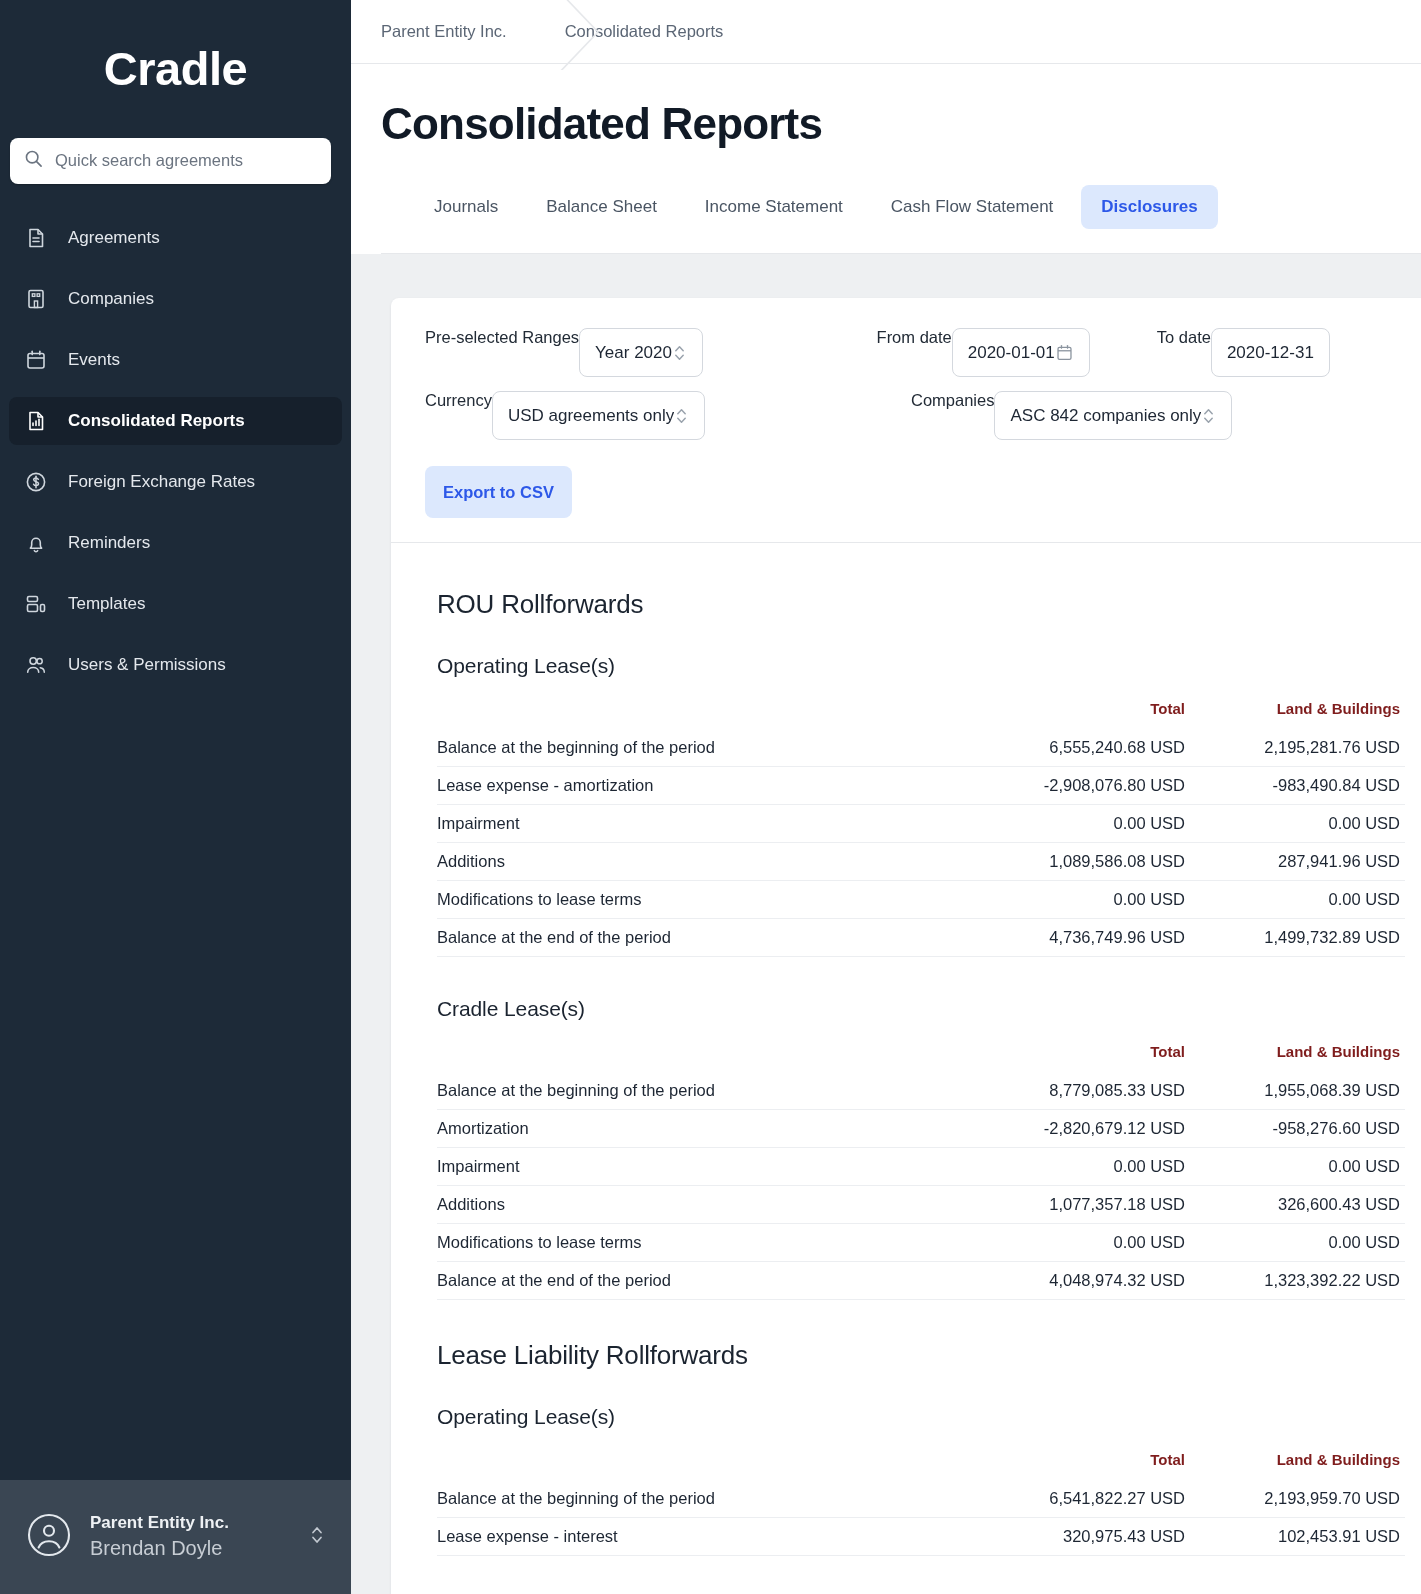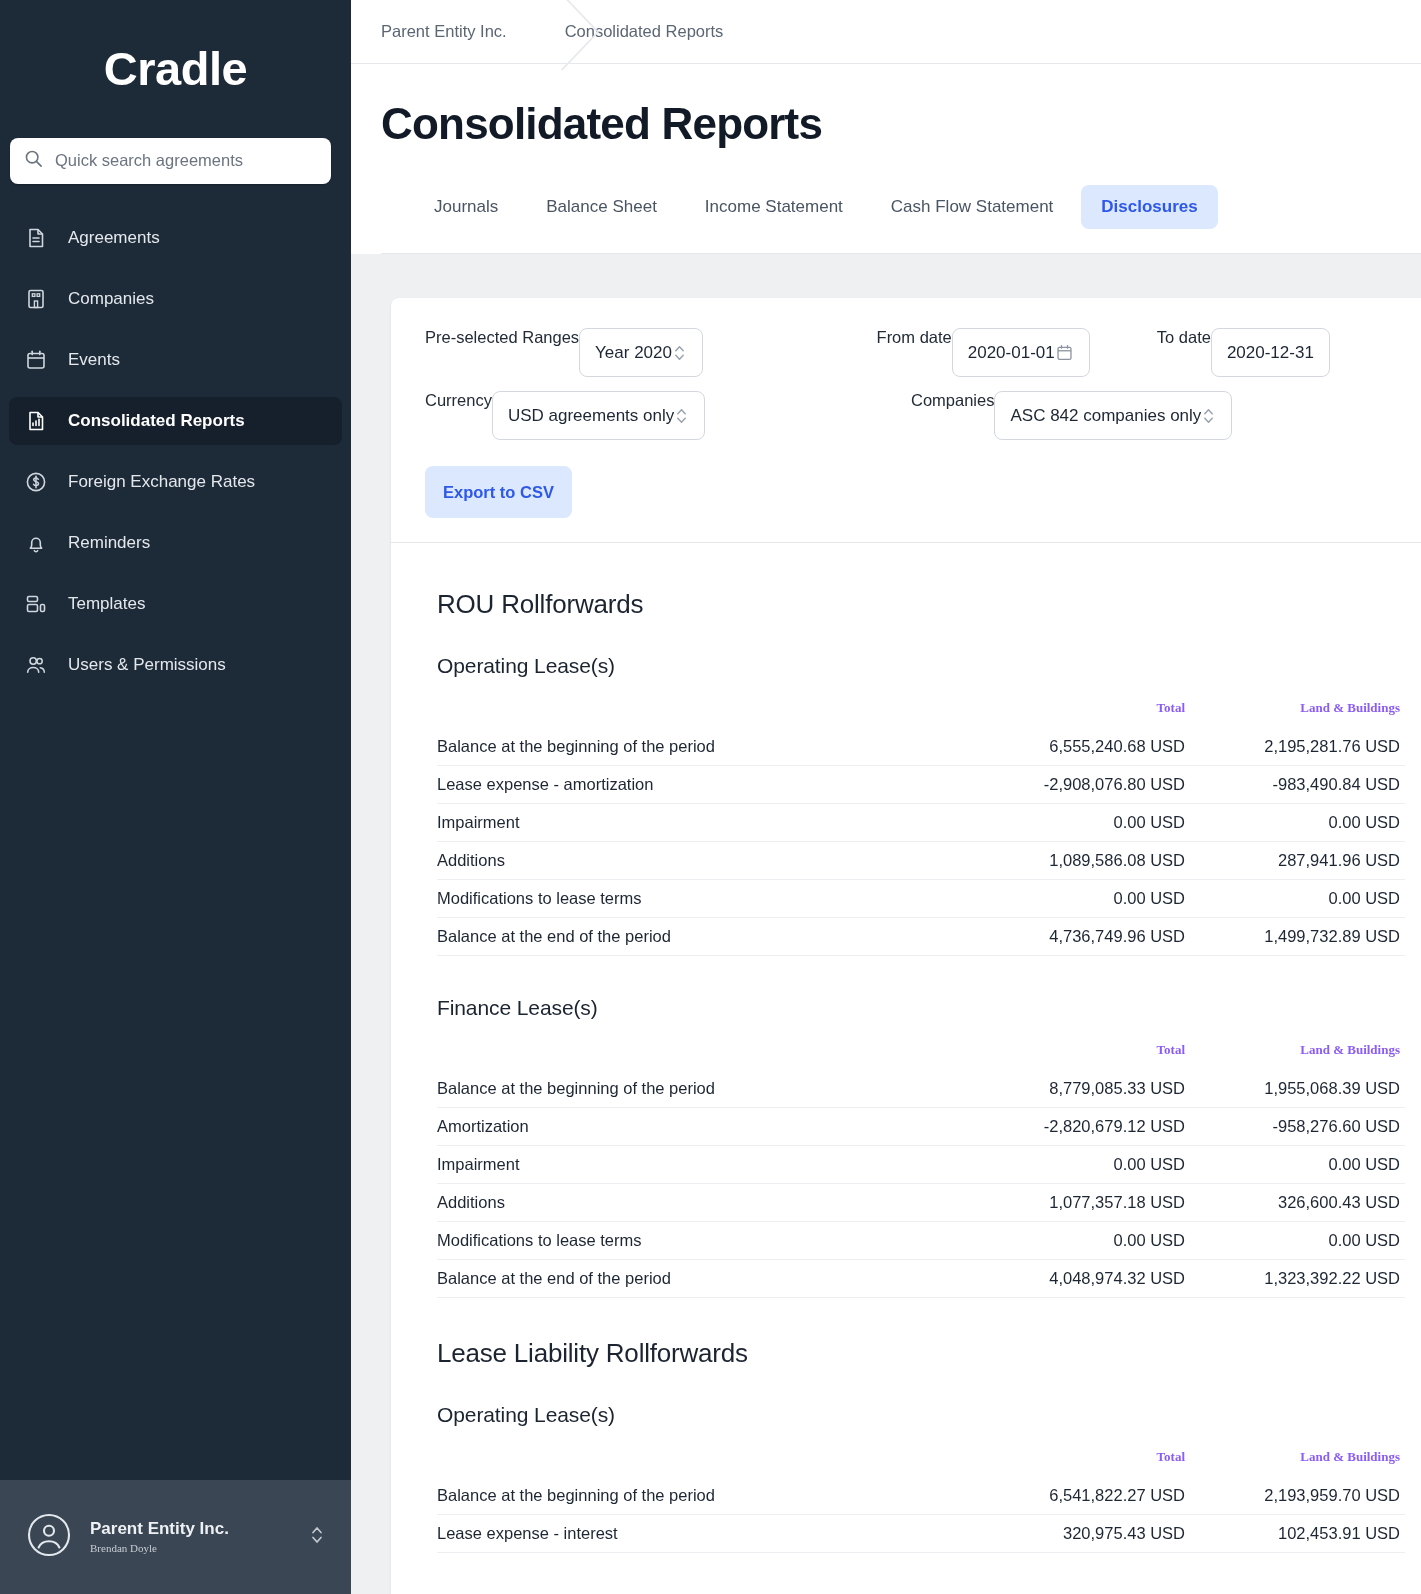--- a/index.html
+++ b/index.html
@@ -69,21 +69,21 @@
     background: #3a4653;
     height: 114px;
     display: flex; align-items: center;
     padding: 0 26px;
     gap: 18px;
     cursor: pointer;
   }
   .profile .avatar { flex: 0 0 46px; }
   .profile .ptext { flex: 1 1 auto; }
   .profile .pname { color: #eef1f4; font-size: 17px; font-weight: 700; line-height: 1.35; }
-  .profile .psub { color: #c7cdd4; font-size: 11px; line-height: 1.35; font-family: Liberation Serif, serif; }
+  .profile .psub { color: #c7cdd4; font-size: 20px; line-height: 1.35; }
   .profile .pchev { flex: 0 0 auto; }
 
   
   .main { flex: 1 1 auto; display: flex; flex-direction: column; background: #ffffff; position: relative; }
 
   .breadcrumb {
     height: 64px;
     background: #ffffff;
     display: flex; align-items: center;
     border-bottom: 1px solid #e6e8eb;
@@ -185,24 +185,23 @@
     font-size: 26px; font-weight: 400; color: #1b2430;
     margin-bottom: 34px; letter-spacing: -0.2px;
   }
   .report h3 {
     font-size: 21px; font-weight: 400; color: #1b2430;
     margin-bottom: 22px; letter-spacing: -0.1px;
   }
   .rf-table { width: 100%; border-collapse: collapse; margin-bottom: 40px; }
   .rf-table th.lbl { width: auto; }
   .rf-table th {
-    font-size: 13px; font-weight: 700; color: #8b5cf6;
+    font-size: 15px; font-weight: 700; color: #7f1d1d;
     text-align: right; padding: 0 0 12px 0;
     white-space: nowrap;
-    font-family: Liberation Serif, serif;
   }
   .rf-table th.lbl { text-align: left; }
   .rf-table th.c1 { width: 215px; padding-right: 5px; }
   .rf-table th.c2 { width: 215px; padding-right: 5px; }
   .rf-table td {
     font-size: 16.5px; color: #1d2633;
     padding: 9px 0 9px 0;
     border-bottom: 1px solid #eceef1;
     text-align: right;
     white-space: nowrap;
@@ -490,21 +489,21 @@
                 <td class="c2">0.00 USD</td>
               </tr>
               <tr>
                 <td class="lbl">Balance at the end of the period</td>
                 <td class="c1">4,736,749.96 USD</td>
                 <td class="c2">1,499,732.89 USD</td>
               </tr>
             </tbody>
           </table>
 
-          <h3>Finance Lease(s)</h3>
+          <h3>Cradle Lease(s)</h3>
           <table class="rf-table">
             <thead>
               <tr>
                 <th class="lbl"></th>
                 <th class="c1">Total</th>
                 <th class="c2">Land &amp; Buildings</th>
               </tr>
             </thead>
             <tbody>
               <tr>

